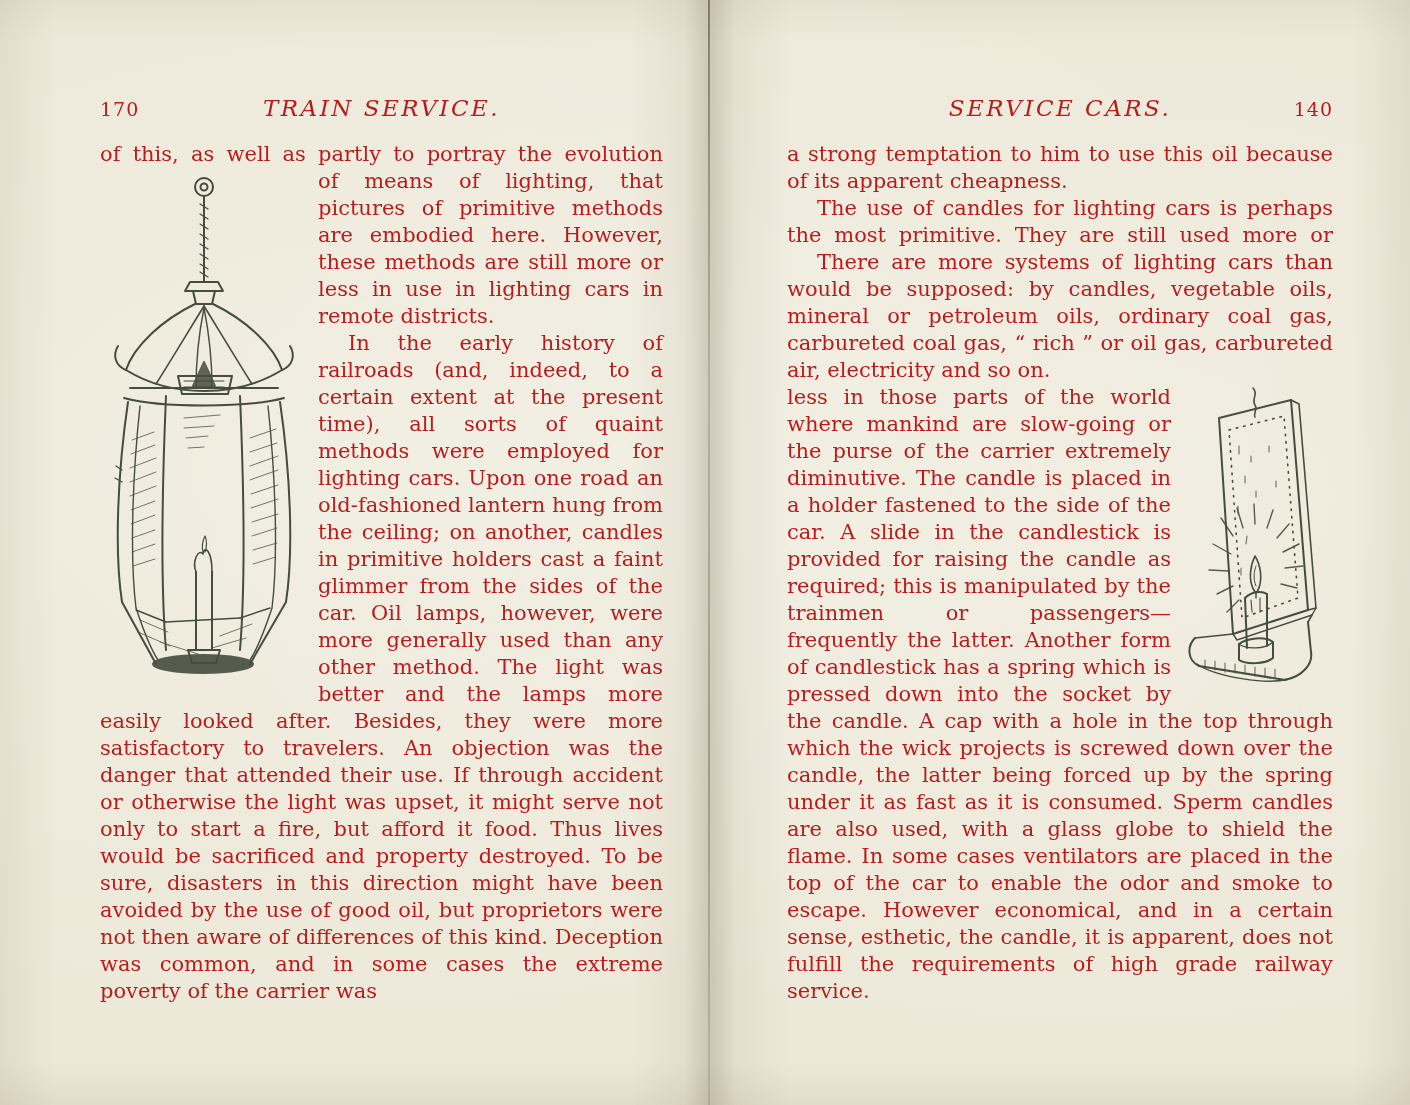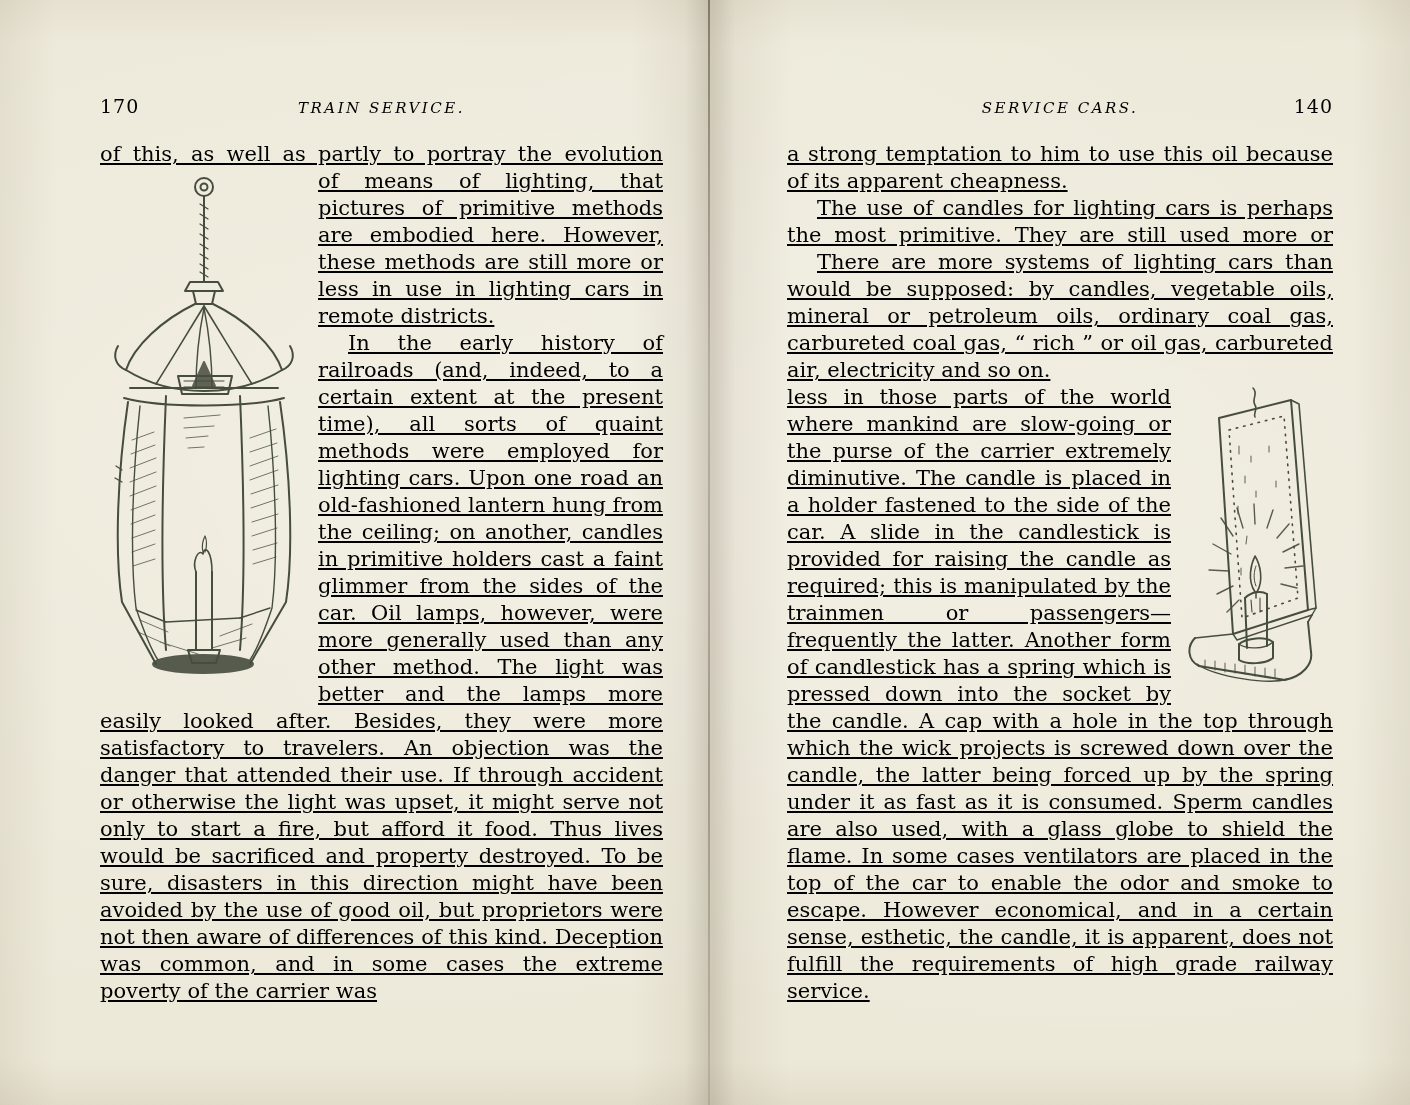--- a/index.html
+++ b/index.html
@@ -1,19 +1,19 @@
 <!DOCTYPE html>
 <html><head>
 <meta charset="utf-8">
 <style>
   html,body { margin:0; padding:0; background:#d8d4c4; }
   .scan {
     position:relative; width:1410px; height:1105px;
     background:#ede9d9; overflow:hidden;
-    font-family:"DejaVu Serif", serif; color:#000000;
+    font-family:"DejaVu Serif", serif; color:#b91c1c;
   }
   .scan::before {
     content:""; position:absolute; inset:0; pointer-events:none;
     background:
       radial-gradient(ellipse 130% 100% at 28% 42%, rgba(255,255,255,0.22), rgba(255,255,255,0) 55%),
       radial-gradient(ellipse 130% 100% at 78% 45%, rgba(255,255,255,0.18), rgba(255,255,255,0) 55%),
       linear-gradient(to right, rgba(120,105,70,0.10) 0%, rgba(120,105,70,0) 4%, rgba(120,105,70,0) 96%, rgba(120,105,70,0.12) 100%),
       linear-gradient(to bottom, rgba(120,105,70,0.07) 0%, rgba(120,105,70,0) 4%, rgba(120,105,70,0) 96%, rgba(120,105,70,0.10) 100%);
   }
   .gutter {
@@ -31,24 +31,24 @@
   }
   .page { position:absolute; top:95px; }
   .page-left  { left:100px; width:563px; }
   .page-right { left:787px; width:546px; }
 
   .running-head { display:flex; align-items:baseline; height:24px; margin-bottom:22px; }
   .page-num { width:52px; font-size:19px; letter-spacing:1px; }
   .page-num.right { text-align:right; }
   .head-title {
     flex:1; text-align:center; font-style:italic;
-    font-size:15px; letter-spacing:2.5px;
+    font-size:23px; letter-spacing:2.5px;
   }
 
-  .body-text { font-size:21px; line-height:27px; text-align:justify; hyphens:none;text-decoration:underline; }
+  .body-text { font-size:21px; line-height:27px; text-align:justify; hyphens:none; }
   .body-text p { margin:0; }
   .indent { text-indent:30px; }
   .justify-last { text-align-last:justify; }
 
   .lantern-float { float:left; width:206px; height:512px; margin:2px 12px 0 0; }
   .candle-float  { float:right; width:152px; height:316px; margin:2px 0 0 10px; }
   svg { display:block; }
 </style>
 </head>
 <body>

